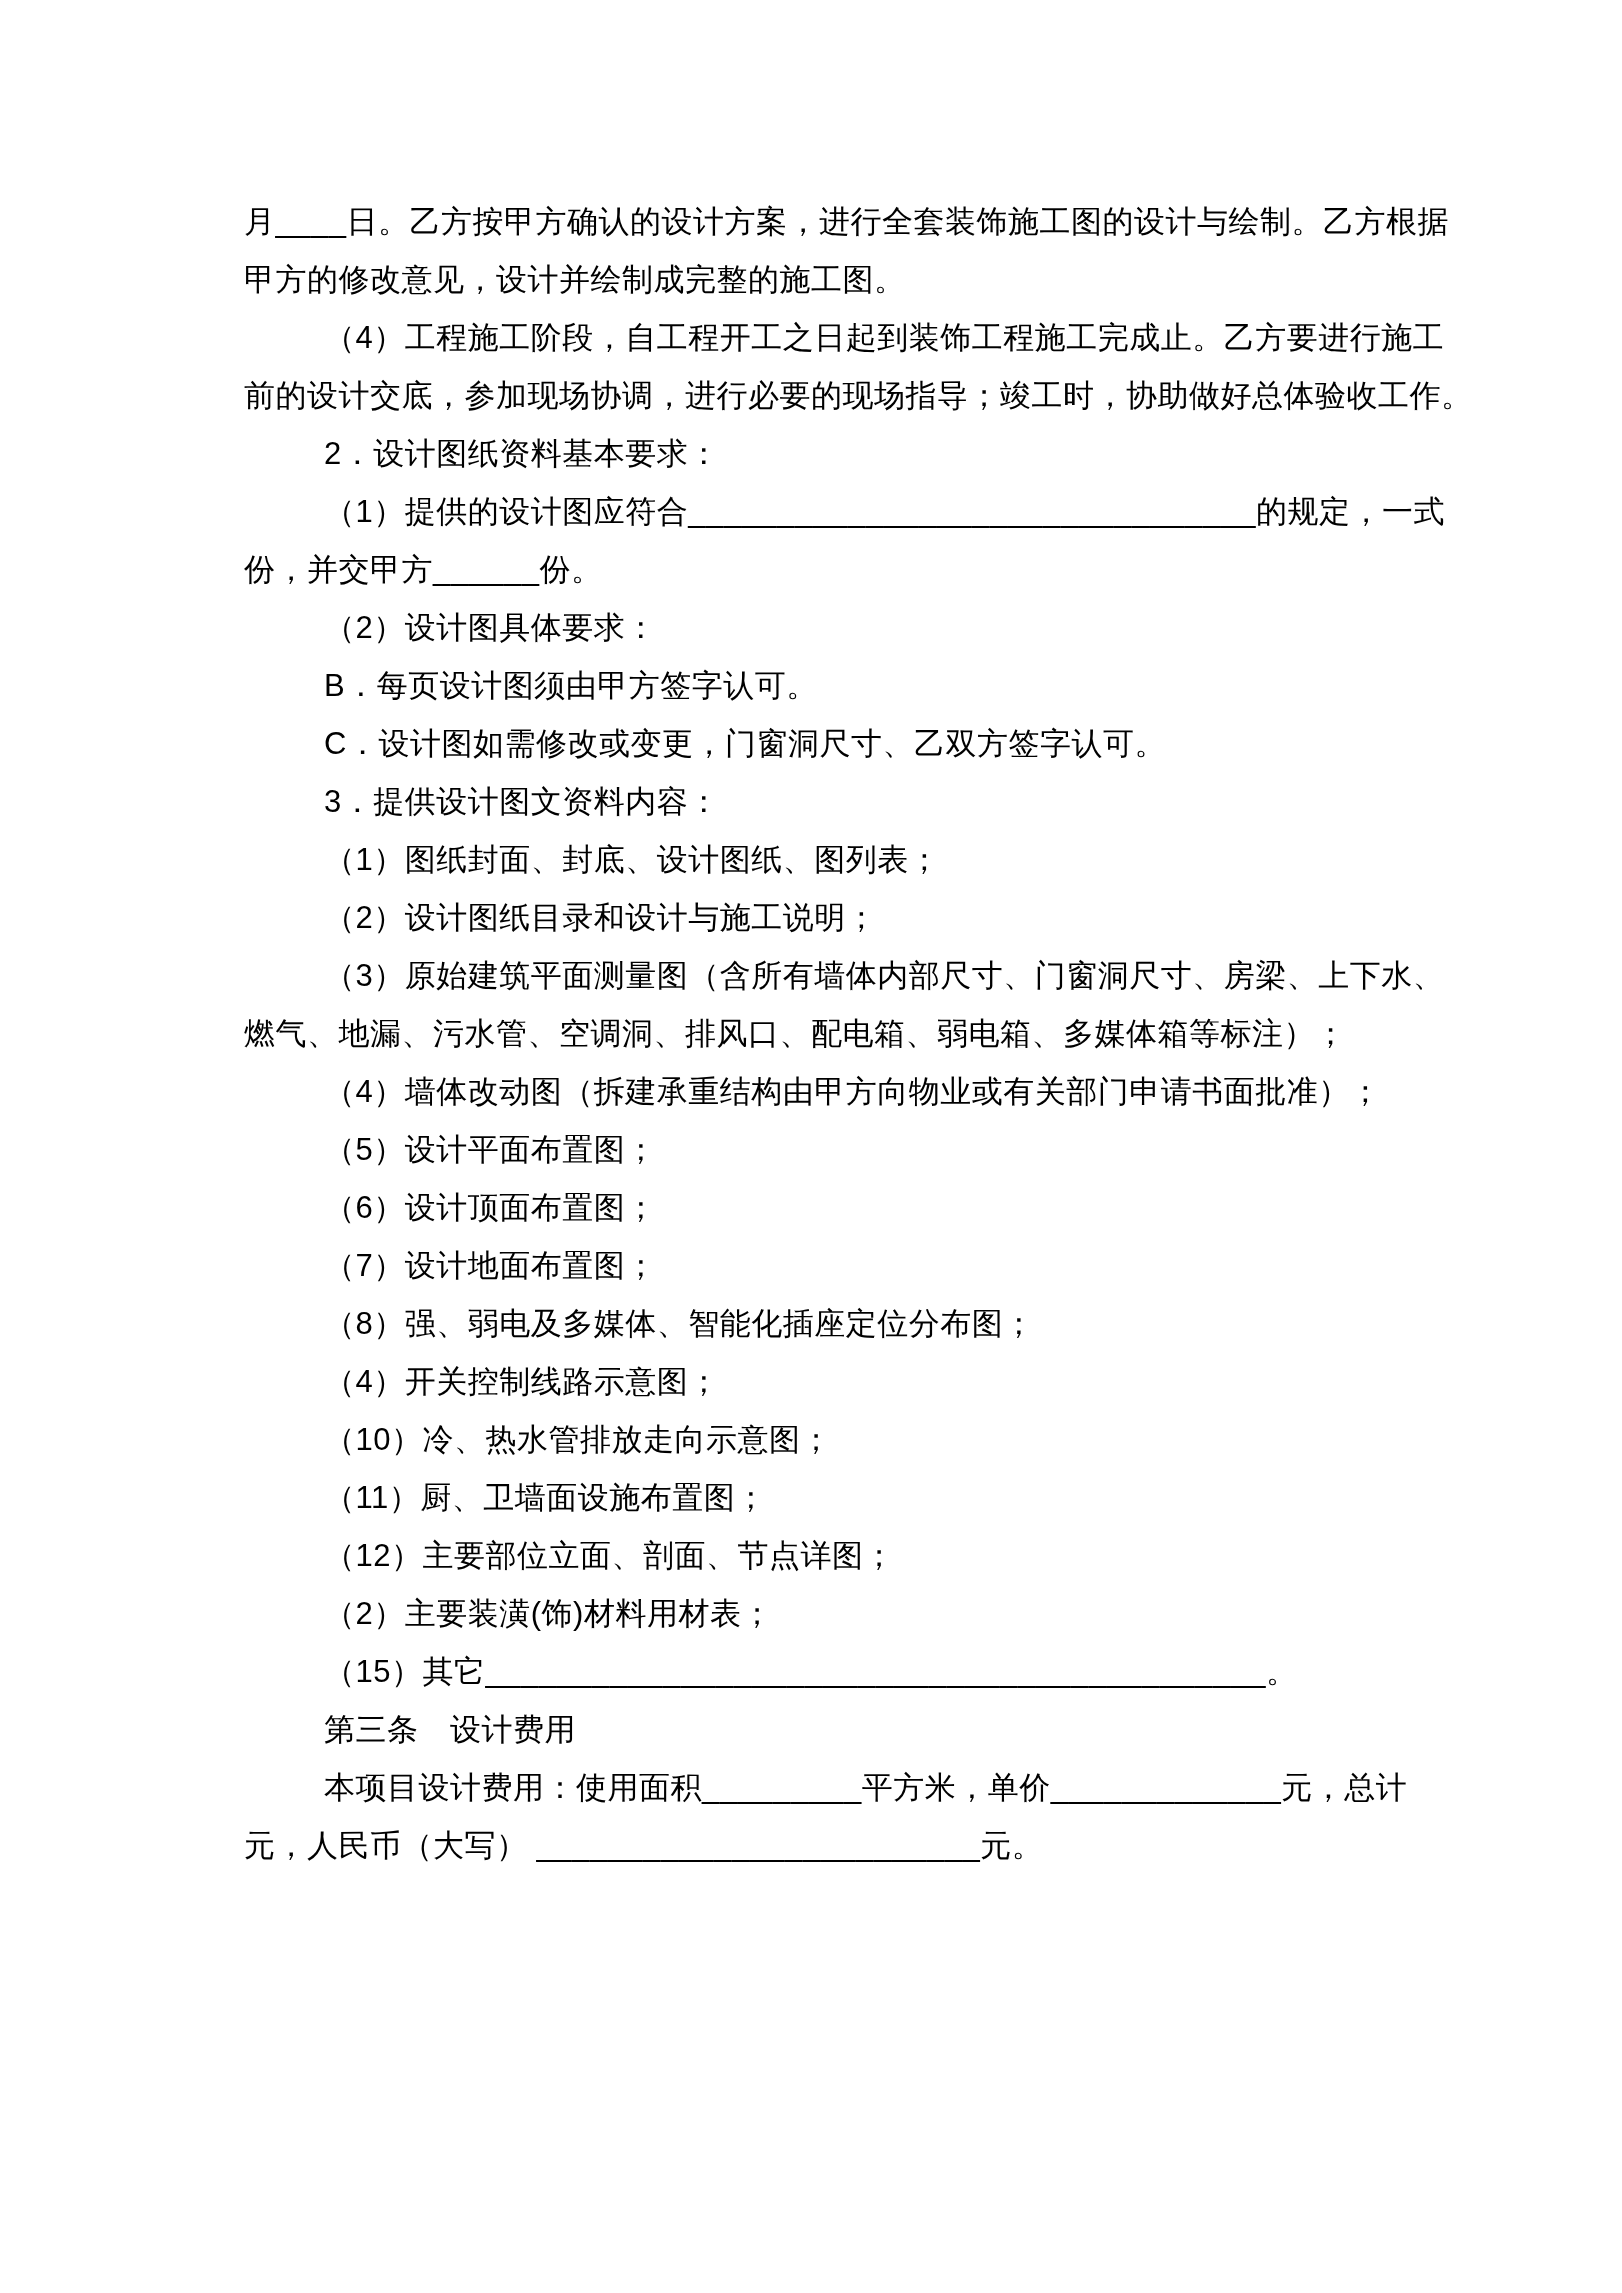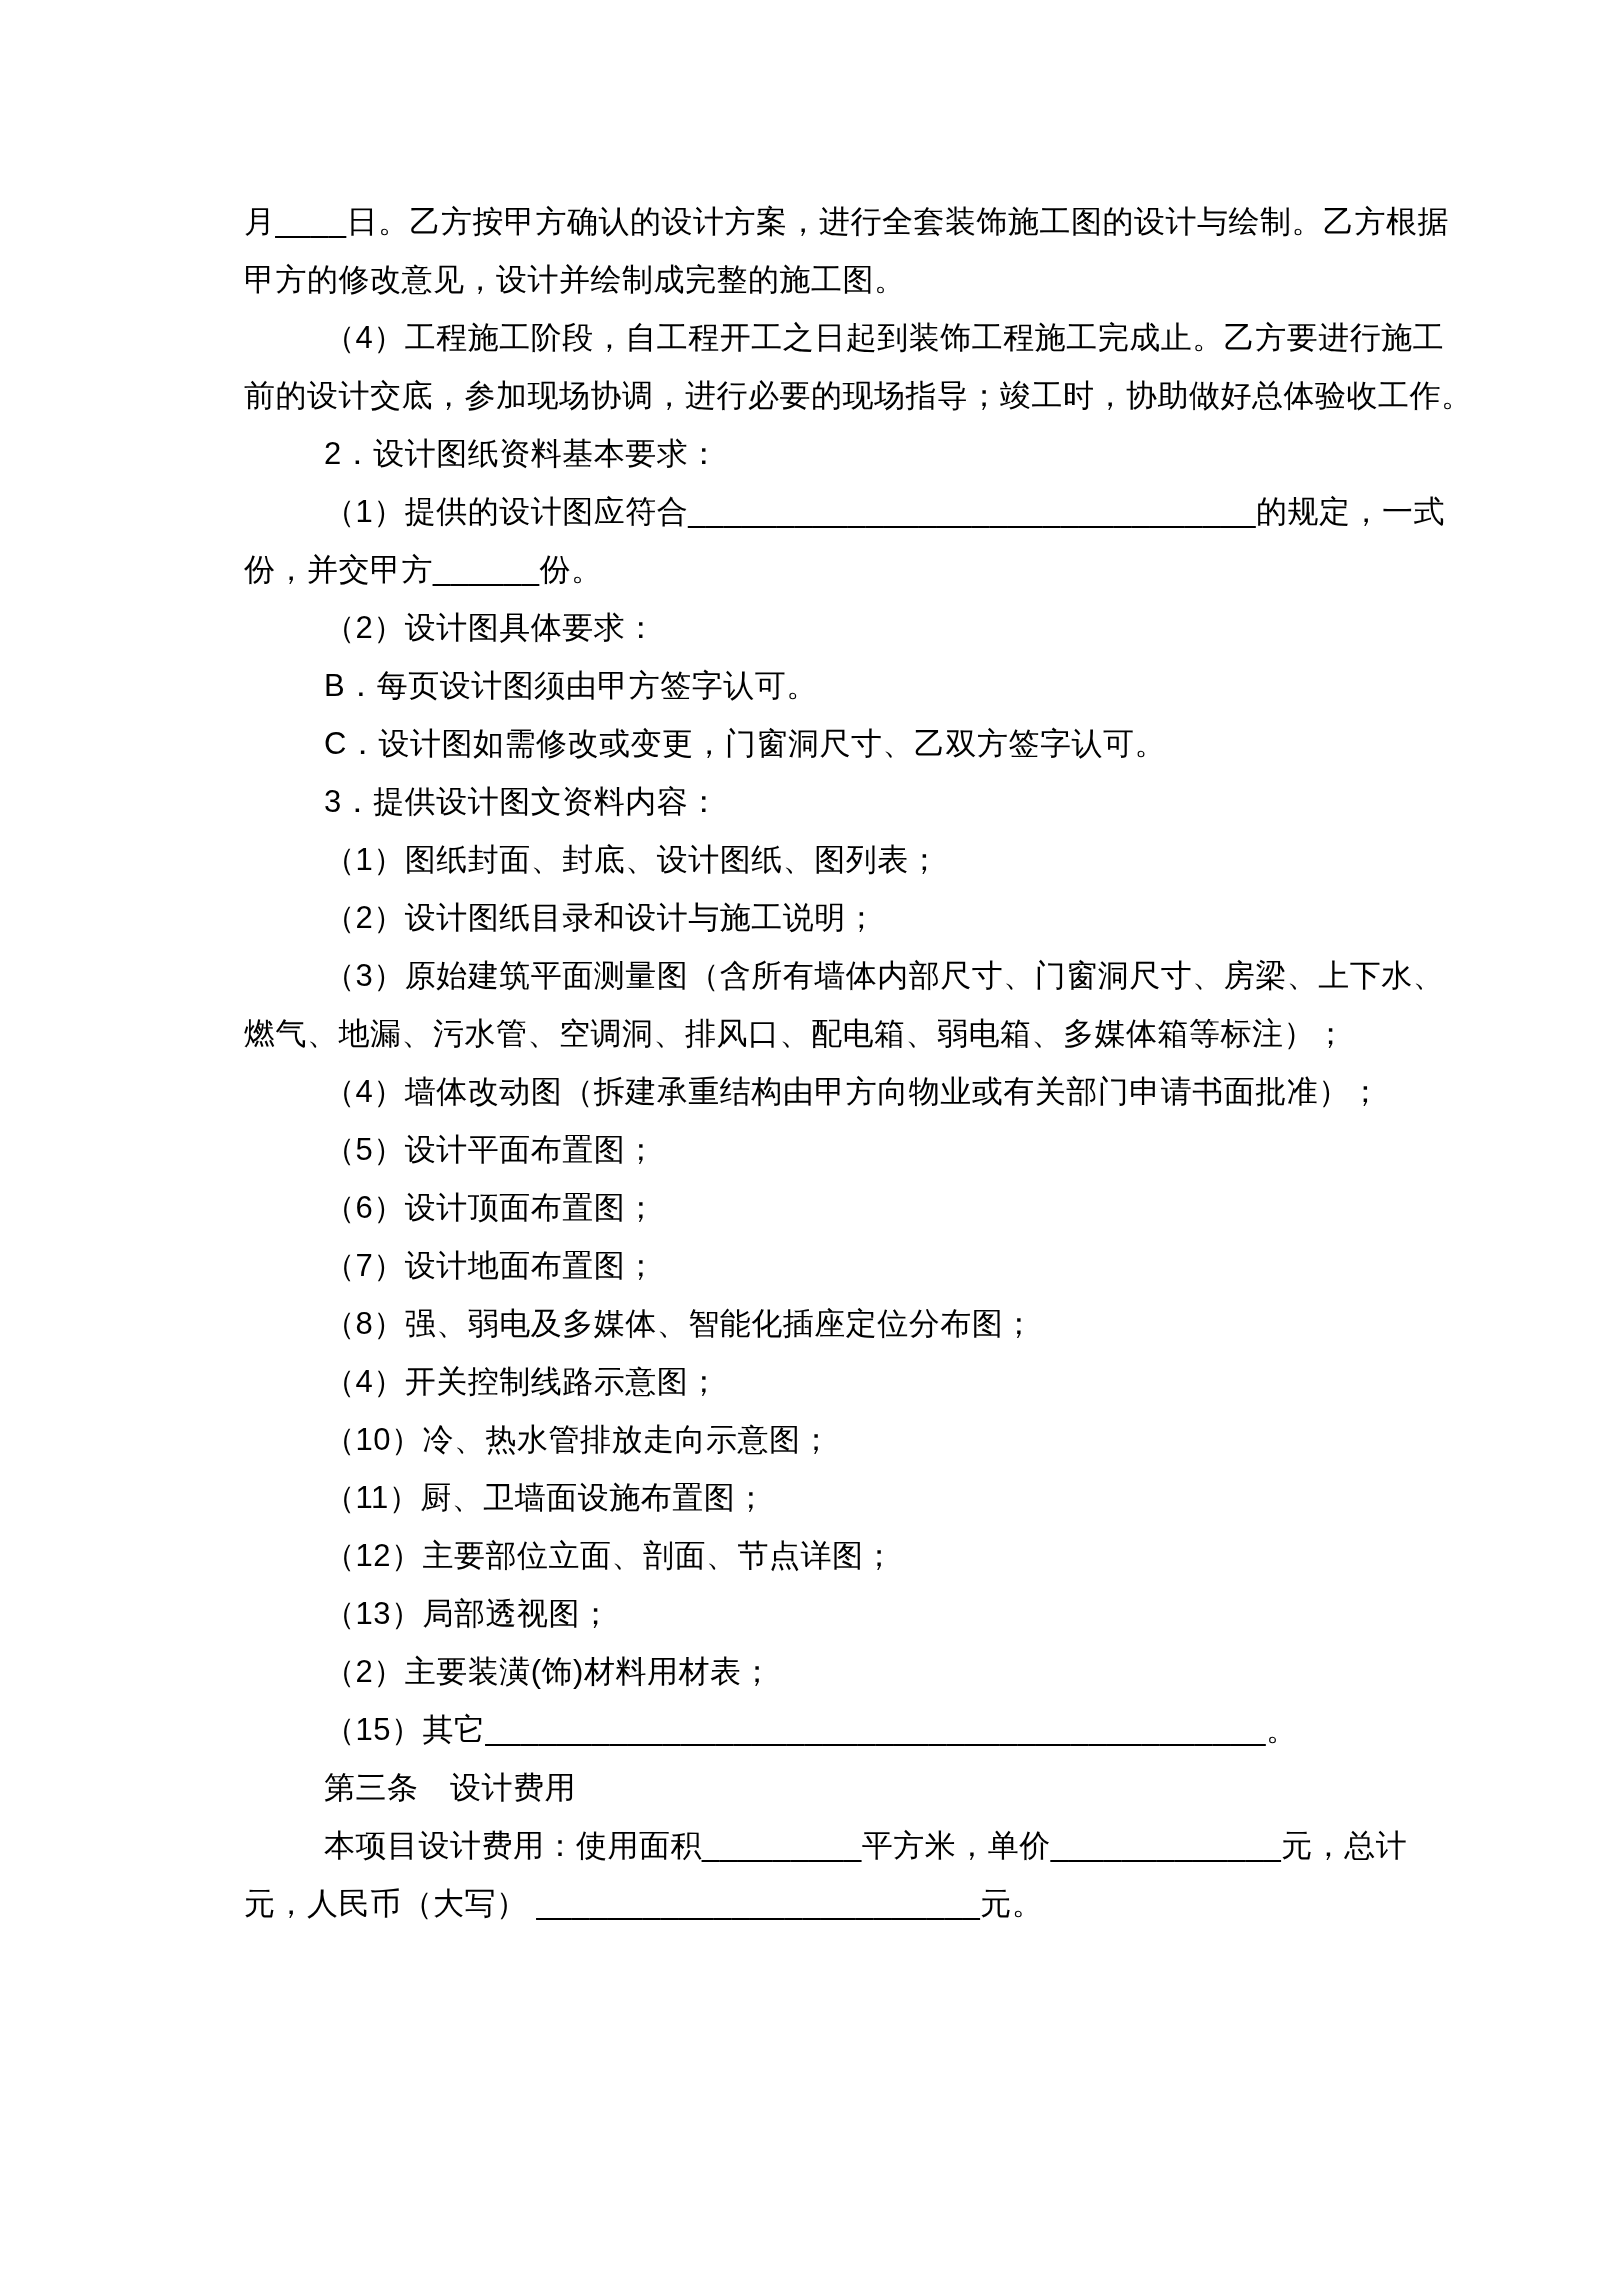--- a/index.html
+++ b/index.html
@@ -56,21 +56,20 @@
       <p class="line">燃气、地漏、污水管、空调洞、排风口、配电箱、弱电箱、多媒体箱等标注）；</p>
       <p class="line ind">（4）墙体改动图（拆建承重结构由甲方向物业或有关部门申请书面批准）；</p>
       <p class="line ind">（5）设计平面布置图；</p>
       <p class="line ind">（6）设计顶面布置图；</p>
       <p class="line ind">（7）设计地面布置图；</p>
       <p class="line ind">（8）强、弱电及多媒体、智能化插座定位分布图；</p>
       <p class="line ind">（4）开关控制线路示意图；</p>
       <p class="line ind">（10）冷、热水管排放走向示意图；</p>
       <p class="line ind">（11）厨、卫墙面设施布置图；</p>
       <p class="line ind">（12）主要部位立面、剖面、节点详图；</p>
-      <p class="line ind">（13）局部透视图；</p>
       <p class="line ind">（2）主要装潢(饰)材料用材表；</p>
       <p class="line ind">（15）其它____________________________________________。</p>
       <p class="line ind">第三条　设计费用</p>
       <p class="line ind">本项目设计费用：使用面积_________平方米，单价_____________元，总计</p>
       <p class="line">元，人民币（大写） _________________________元。</p>
     </div>
 </div>
 
 
 </body></html>

